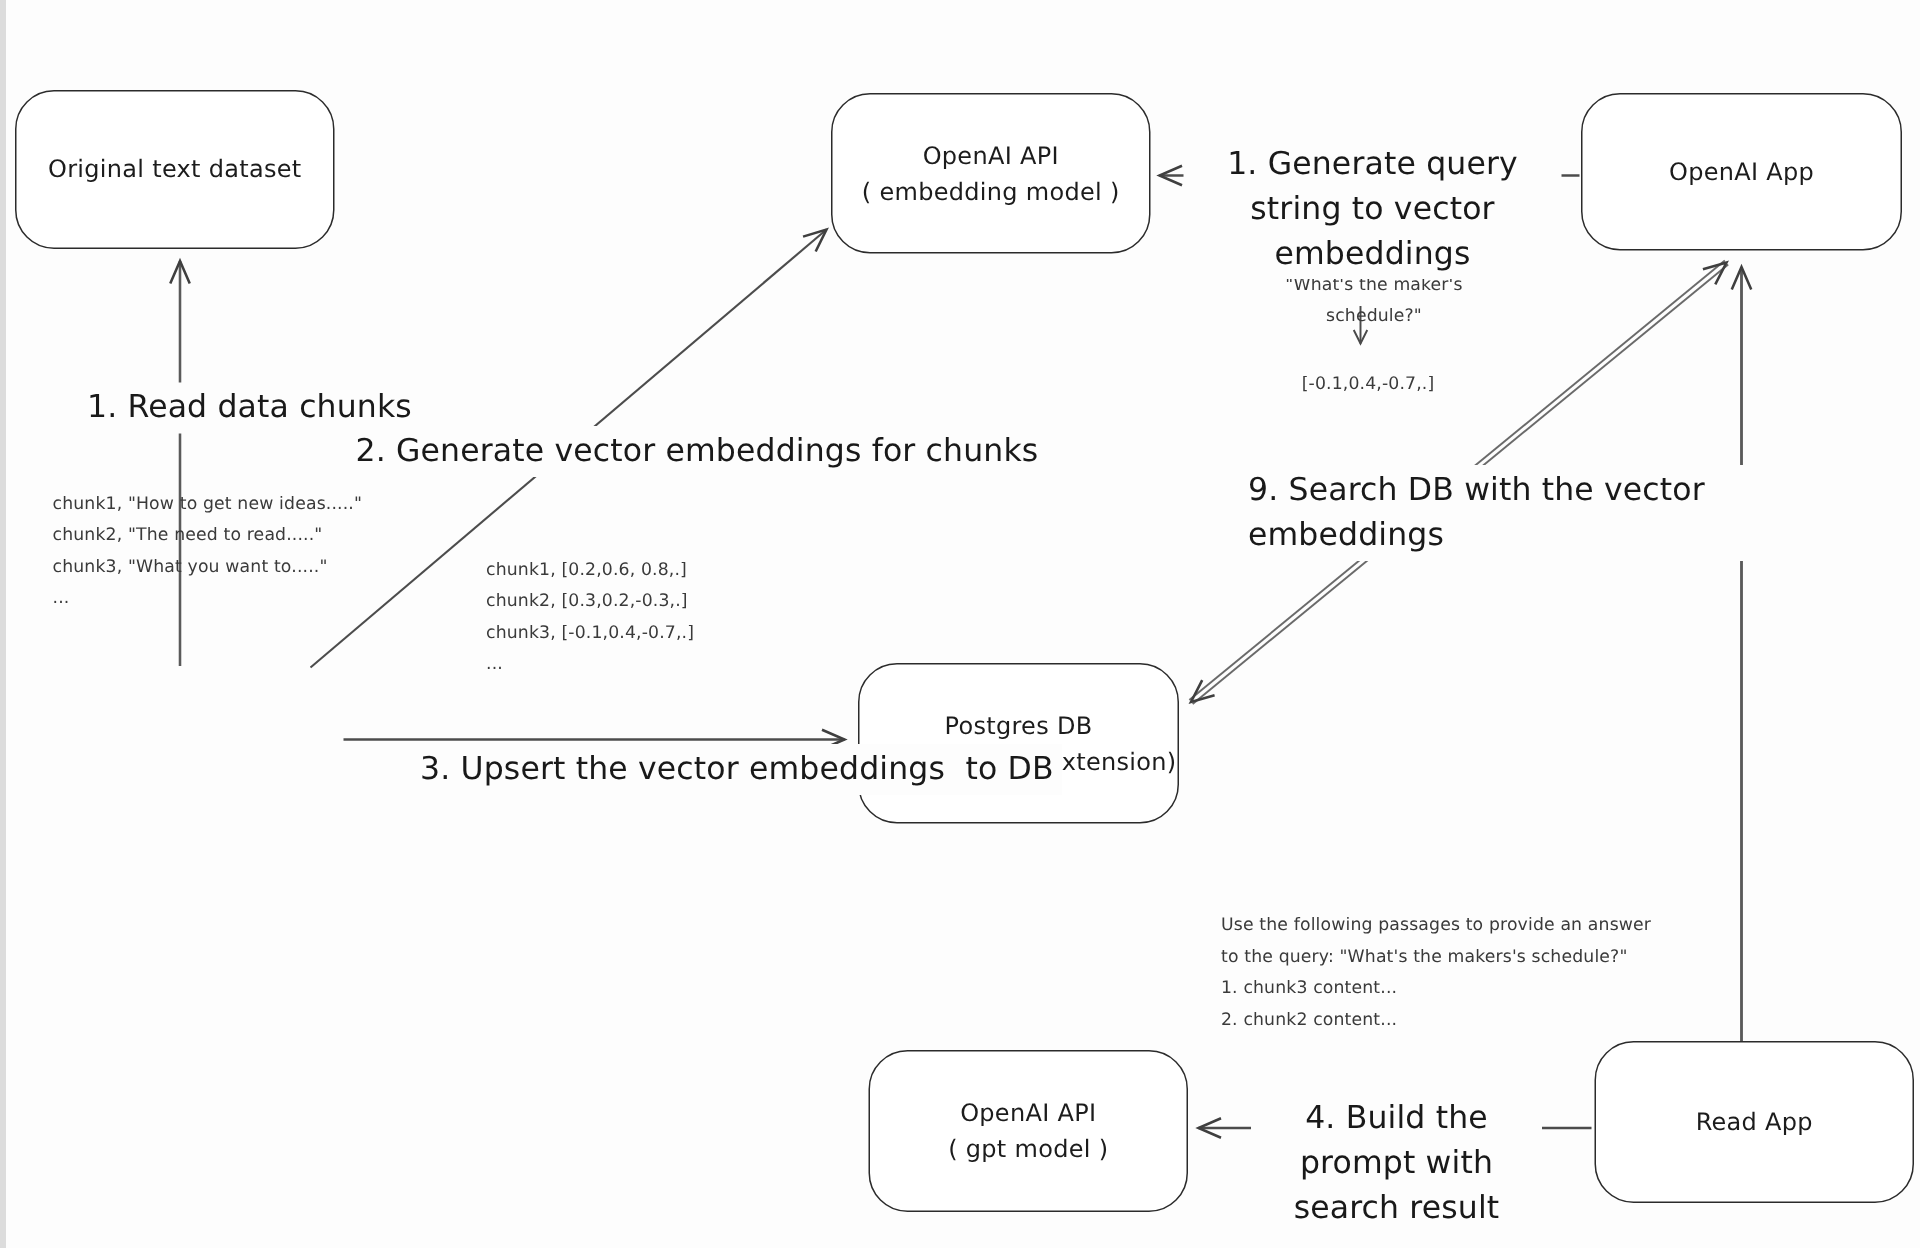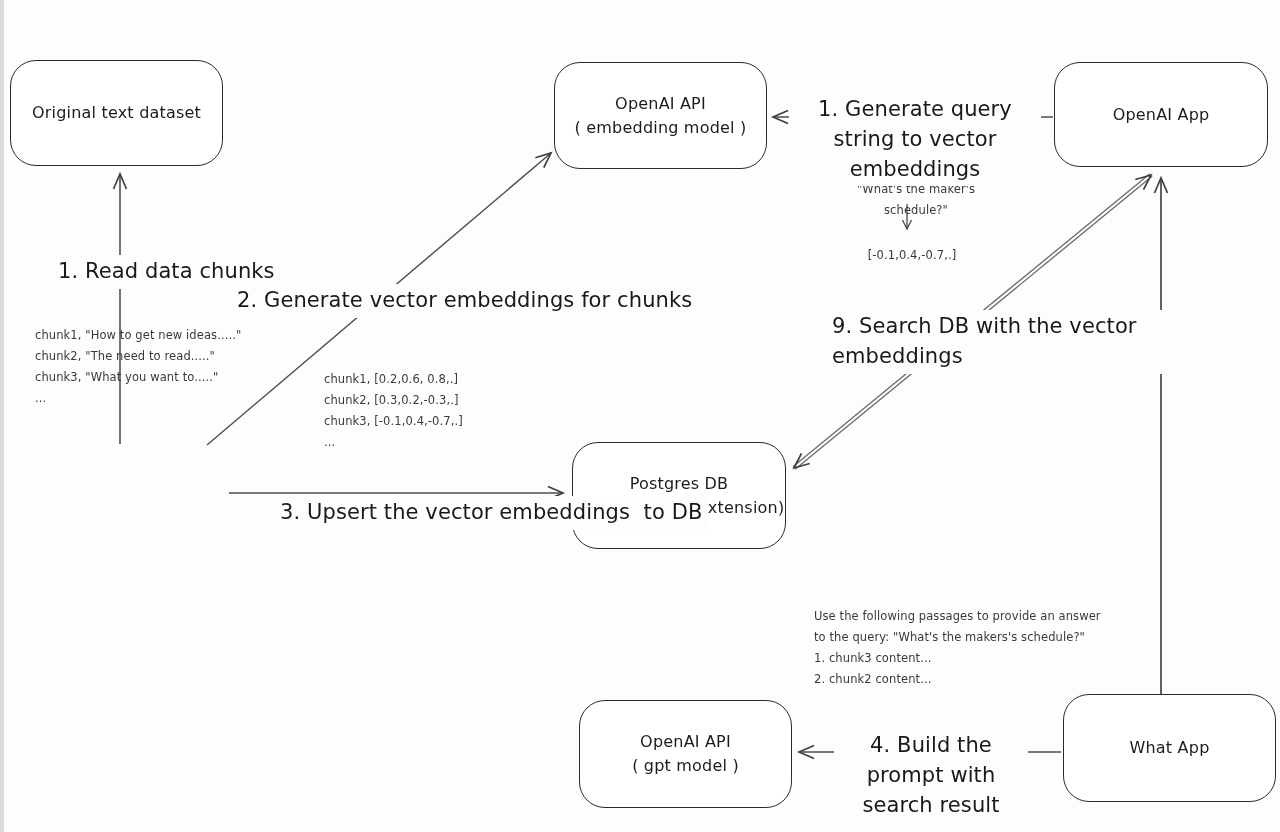--- a/index.html
+++ b/index.html
@@ -69,21 +69,21 @@
 
   <div class="node" style="left:1054px;top:62px;width:212px;height:103px;">OpenAI App</div>
 
 
   <div class="node" style="left:572px;top:442px;width:212px;height:105px;">Postgres DB
 (with pgvector extension)</div>
 
   <div class="node" style="left:579px;top:700px;width:211px;height:106px;">OpenAI API
 ( gpt model )</div>
 
-  <div class="node" style="left:1063px;top:694px;width:211px;height:106px;">What App</div>
+  <div class="node" style="left:1063px;top:694px;width:211px;height:106px;">Read App</div>
 
   <div class="edge-label" style="left:52px;top:255px;">1. Read data chunks</div>
 
   <div class="edge-label" style="left:231px;top:284px;">2. Generate vector embeddings for chunks</div>
 
   <div class="edge-label" style="left:274px;top:485px;margin-top:11px;">3. Upsert the vector embeddings  to DB</div>
 
   <div class="edge-label center" style="left:789px;top:93px;width:240px;">1. Generate query string to vector
 embeddings</div>
 

